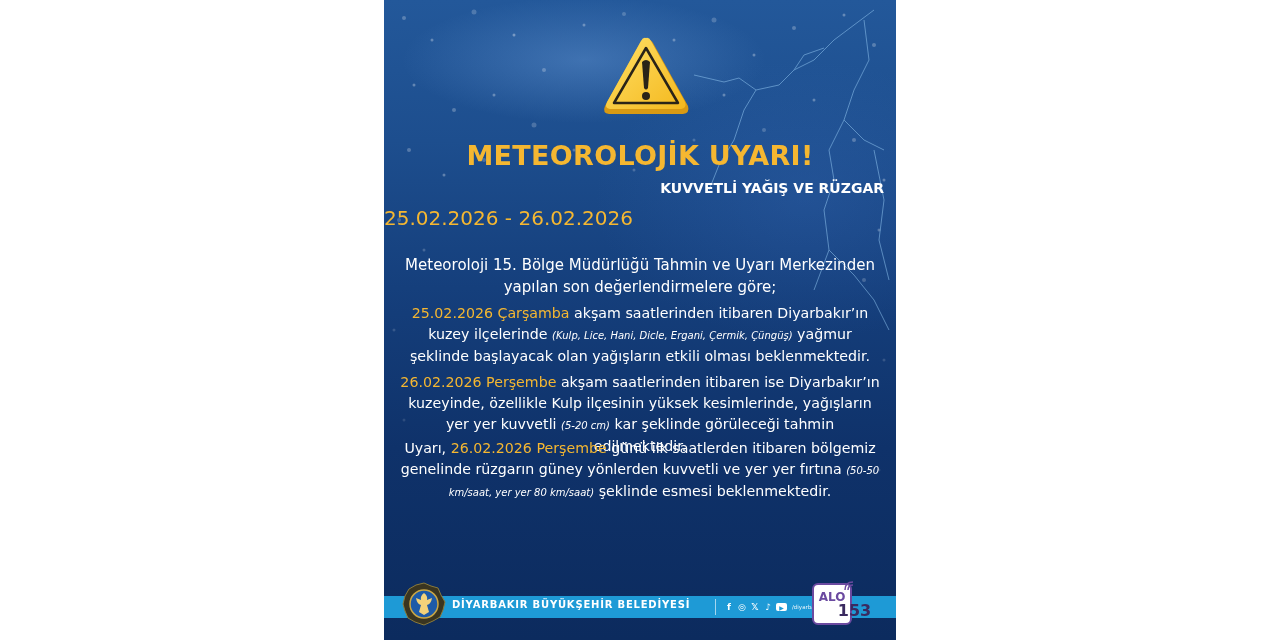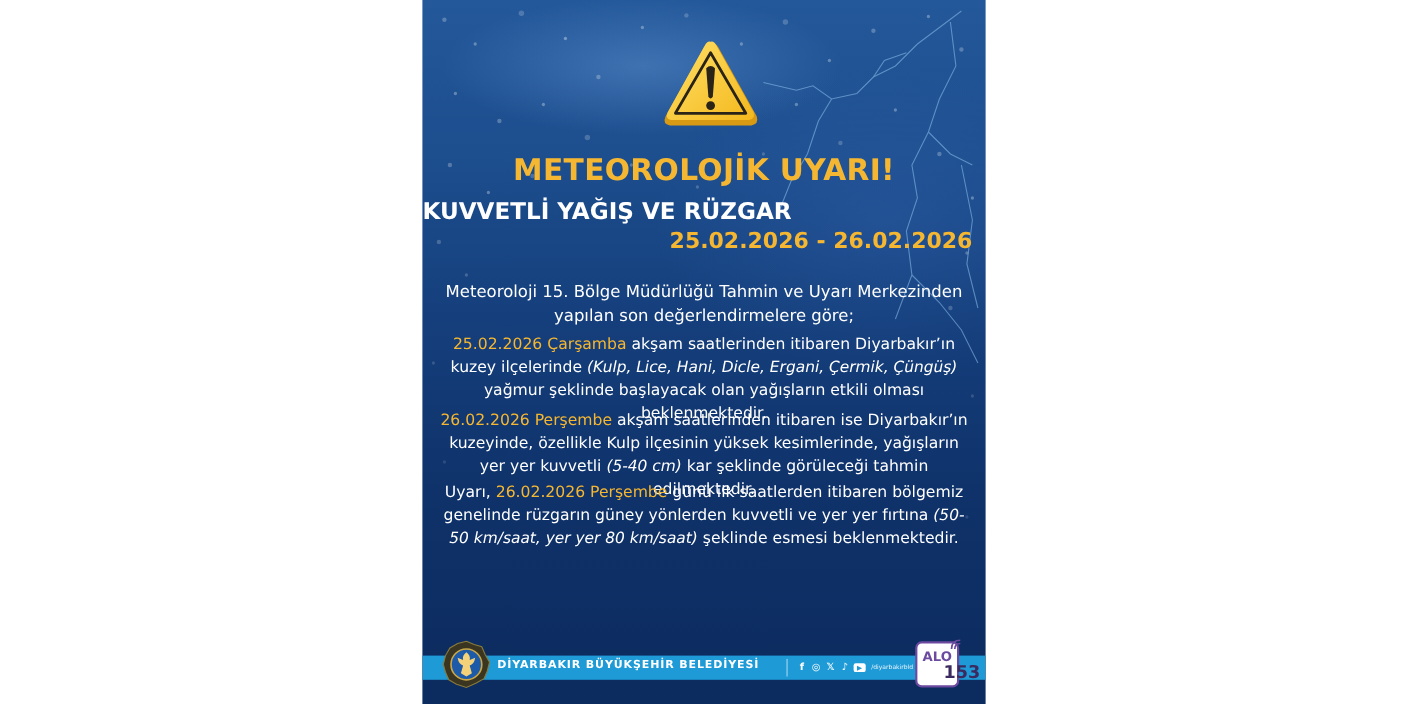--- a/index.html
+++ b/index.html
@@ -18,33 +18,33 @@
     }
     .snow { position: absolute; inset: 0; pointer-events: none; }
     .lightning { position: absolute; inset: 0; pointer-events: none; }
     .warn-icon { position: absolute; left: 216px; top: 36px; width: 92px; height: 82px; }
     .title {
       position: absolute; left: 0; right: 0; top: 140px; text-align: center;
       color: #f5b731; font-weight: bold; font-size: 27px; letter-spacing: 0.3px;
       font-family: "DejaVu Sans", sans-serif;
     }
     .subtitle {
-      position: absolute; left: 0; right: 2px; top: 180px; text-align: left;
-      color: #ffffff; font-weight: bold; font-size: 21px;
+      position: absolute; left: 0; right: 12px; top: 180px; text-align: right;
+      color: #ffffff; font-weight: bold; font-size: 14px;
     }
     .dates {
-      position: absolute; left: 0; right: 12px; top: 206px; text-align: right;
-      color: #f5b731; font-size: 20px; font-weight: bold;
+      position: absolute; left: 0; right: 12px; top: 206px; text-align: left;
+      color: #f5b731; font-size: 20px;
     }
     .para {
       position: absolute; left: 14px; right: 14px; text-align: center;
       color: #ffffff; font-size: 14.2px; line-height: 21px;
     }
     .para .hl { color: #f5b731; font-weight: normal; }
-    .para em { font-style: italic; font-size: 14px; }
+    .para em { font-style: italic; font-size: 10px; }
     .p0 { top: 254px; font-size: 15px; line-height: 22px; }
     .p1 { top: 303px; }
     .p2 { top: 372px; }
     .p3 { top: 438px; }
     .p4 { top: 511px; font-size: 13.8px; line-height: 20px; }
     .footer-bar {
       position: absolute; left: 0; right: 0; top: 596px; height: 22px;
       background: #1e9ad6;
     }
     .footer-name {
@@ -65,21 +65,21 @@
       width: 10px; height: 10px; font-size: 9px; font-weight: bold; color: #fff;
     }
     .socials .yt {
       width: 11px; height: 8px; background: #fff; border-radius: 2px; color: #1e9ad6; font-size: 6px;
     }
     .socials .handle { font-size: 5.5px; margin-left: 2px; color: #e8f4fb; }
     .emblem {
       position: absolute; left: 18px; top: 582px; width: 44px; height: 44px;
     }
     .alo {
-      position: absolute; left: 448px; top: 583px; width: 40px; height: 42px;
+      position: absolute; left: 428px; top: 583px; width: 40px; height: 42px;
       background: #ffffff; border: 2px solid #6b4aa0; border-radius: 6px;
       box-sizing: border-box;
       display: flex; flex-direction: column; align-items: center; justify-content: center;
     }
     .alo .alo-top {
       color: #6b4aa0; font-weight: bold; font-size: 12px; line-height: 12px; margin-top: 1px;
     }
     .alo .alo-num {
       color: #3a2a60; font-weight: bold; font-size: 16px; line-height: 16px; padding-left: 45px;
     }
@@ -161,21 +161,21 @@
   <div class="subtitle">KUVVETLİ YAĞIŞ VE RÜZGAR</div>
   <div class="dates">25.02.2026 - 26.02.2026</div>
 
   <div class="para p0">Meteoroloji 15. Bölge Müdürlüğü Tahmin ve Uyarı Merkezinden yapılan son değerlendirmelere göre;</div>
 
   <div class="para p1">
     <span class="hl">25.02.2026 Çarşamba</span><span> akşam saatlerinden itibaren Diyarbakır’ın kuzey ilçelerinde </span><em>(Kulp, Lice, Hani, Dicle, Ergani, Çermik, Çüngüş)</em><span> yağmur şeklinde başlayacak olan yağışların etkili olması beklenmektedir.</span>
   </div>
 
   <div class="para p2">
-    <span class="hl">26.02.2026 Perşembe</span><span> akşam saatlerinden itibaren ise Diyarbakır’ın kuzeyinde, özellikle Kulp ilçesinin yüksek kesimlerinde, yağışların yer yer kuvvetli </span><em>(5-40 cm)</em><span> kar şeklinde görüleceği tahmin edilmektedir.</span>
+    <span class="hl">26.02.2026 Perşembe</span><span> akşam saatlerinden itibaren ise Diyarbakır’ın kuzeyinde, özellikle Kulp ilçesinin yüksek kesimlerinde, yağışların yer yer kuvvetli </span><em>(5-20 cm)</em><span> kar şeklinde görüleceği tahmin edilmektedir.</span>
   </div>
 
   <div class="para p3">
     <span>Uyarı, </span><span class="hl">26.02.2026 Perşembe</span><span> günü ilk saatlerden itibaren bölgemiz genelinde rüzgarın güney yönlerden kuvvetli ve yer yer fırtına </span><em>(50-50 km/saat, yer yer 80 km/saat)</em><span> şeklinde esmesi beklenmektedir.</span>
   </div>
 
 
   <div class="footer-bar"></div>
 
   <svg class="emblem" viewBox="0 0 44 44">

